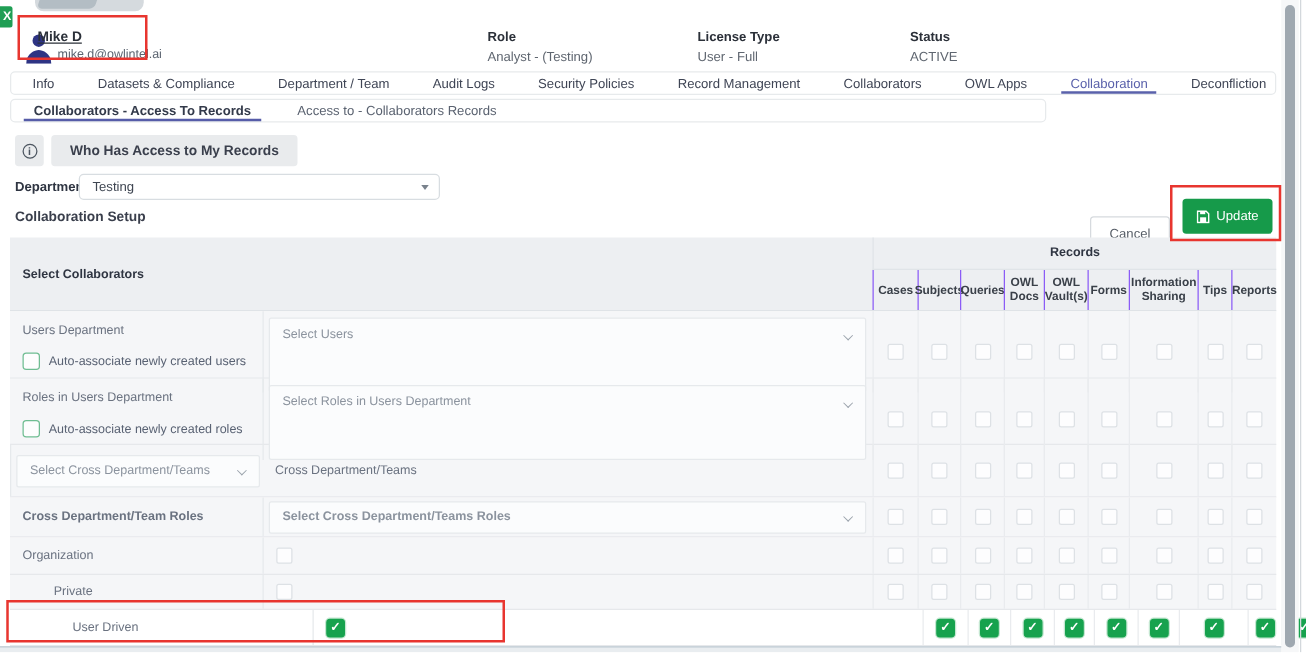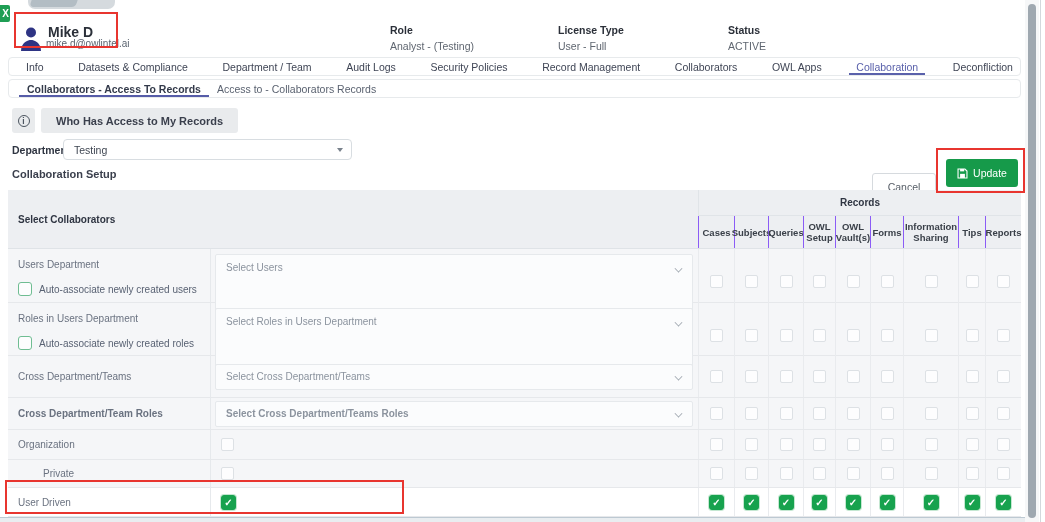--- a/index.html
+++ b/index.html
@@ -8,32 +8,32 @@
   .page { position:relative; width:1045px; height:522px; background:#fff; overflow:hidden; }
 
   
   .top-tab-shape { position:absolute; left:28px; top:-9px; width:87px; height:18px; background:#d5dade; border-radius:7px; }
   .top-tab-inner { position:absolute; left:4px; top:0; width:46px; height:16px; background:#b3bdc4; transform:skewX(-18deg); border-radius:4px; }
   .green-badge { position:absolute; left:-4px; top:5px; width:14px; height:17px; background:#1f9e54; border-radius:2px; color:#fff; font-size:10px; font-weight:bold; display:flex; align-items:center; justify-content:flex-end; padding-right:1px; overflow:hidden; }
 
   
   .user-header { position:absolute; left:0; top:10px; width:1021px; height:45px; }
   .avatar { position:absolute; left:19px; top:15px; width:24px; height:26px; }
-  .uh-name { position:absolute; left:48px; top:14px; font-size:14px; font-weight:bold; color:#2b3039; }
+  .uh-name { position:absolute; left:30px; top:14px; font-size:11px; font-weight:bold; color:#2b3039;text-decoration:underline; }
   .uh-email { position:absolute; left:46px; top:28px; font-size:10px; color:#5b6470; }
   .uh-field { position:absolute; top:14px; }
   .uh-field .lbl { font-size:10.5px; font-weight:bold; color:#2b3039; display:block; }
   .uh-field .val { font-size:10.5px; color:#5f6670; display:block; margin-top:4px; }
   .f0 { left:390px; } .f1 { left:558px; } .f2 { left:728px; }
 
   
   .tabbar { position:absolute; left:8px; top:57px; width:1013px; height:19px; border:1px solid #e7eaec; border-radius:4px; background:#fff; display:flex; align-items:stretch; padding-left:10px;justify-content:space-between; }
   .tab { font-size:10.5px; color:#3f4555; padding:3px 7px 0 7px; cursor:default; white-space:nowrap; }
   .tab.active { color:#5a61ab; border-bottom:2px solid #5a61ab; }
-  .subtabbar { position:absolute; left:8px; top:79px; width:1013px; height:19px; border:1px solid #e7eaec; border-radius:4px; background:#fff; display:flex; align-items:stretch; padding-left:10px; }
+  .subtabbar { position:absolute; left:8px; top:79px; width:829px; height:19px; border:1px solid #e7eaec; border-radius:4px; background:#fff; display:flex; align-items:stretch; padding-left:10px;gap:21px; }
   .subtab { font-size:10.5px; color:#5a6270; padding:3px 8px 0 8px; white-space:nowrap; }
   .subtab.active { color:#333a4a; font-weight:bold; border-bottom:2px solid #565CA8; }
 
   
   .info-btn { position:absolute; left:12px; top:108px; width:23px; height:25px; background:#e9ebed; border-radius:3px; display:flex; align-items:center; justify-content:center; }
   .info-glyph { width:12px; height:12px; border:1px solid #4c5560; border-radius:50%; color:#4c5560; font-size:8.5px; line-height:11px; text-align:center; font-weight:bold; }
   .who-btn { position:absolute; left:41px; top:108px; height:25px; background:#e9ebed; border-radius:3px; font-size:11px; font-weight:bold; color:#3a3f4c; display:flex; align-items:center; padding:0 15px; }
 
   
   .dept-label { position:absolute; left:12px; top:144px; font-size:10.5px; font-weight:bold; color:#2f3542; }
@@ -48,21 +48,21 @@
 
   
   .ctable { position:absolute; left:8px; top:190px; width:1013px; font-size:10px; }
   .grid { display:grid; grid-template-columns:202px 488px 36px 34px 35px 32px 35px 33px 55px 27px 36px; }
   .thead { background:#edeff2; grid-template-rows:26px 32px; border-bottom:1px solid #dfe3e7; }
   .h-select { grid-column:1; grid-row:1 / span 2; display:flex; align-items:center; padding-left:10px; font-weight:bold; color:#2f3542; font-size:10px; }
   .h-empty { grid-column:2; grid-row:1 / span 2; }
   .h-records { grid-column:3 / span 9; grid-row:1; display:flex; align-items:center; justify-content:center; font-weight:bold; color:#2f3542; border-left:1px solid #e0e4e8; border-bottom:1px solid #e0e4e8; }
   .h-col { grid-row:2; display:flex; align-items:center; justify-content:center; text-align:center; font-weight:bold; color:#3a4049; font-size:9.5px; line-height:11px; border-left:1px solid #8b5cf6; padding:1px; }
   .trow { border-bottom:1px solid #e6e8eb; background:#f5f6f8; }
-  .trow.white { background:#fff; }
+  .trow.white { background:#fff;padding-left:40px; }
   .cell { position:relative; }
   .label-cell { padding:0 0 0 10px; color:#6a7280; display:flex; flex-direction:column; justify-content:center; }
   .label-cell.top { justify-content:flex-start; padding-top:10px; }
   .subline { display:flex; align-items:center; gap:7px; margin-top:12px; color:#596273; }
   .sel-cell { border-left:1px solid #e6e9ec; display:flex; align-items:center; padding-left:4px; }
   .sel-cell.top { align-items:flex-start; padding-top:5px; }
   .dropbox { width:99%; background:#fbfcfd; border:1px solid #e6e9ec; border-radius:2px; display:flex; align-items:center; padding:0 10px; color:#8b939e; }
   .dropbox.tall { height:60px; align-items:flex-start; padding-top:7px; }
   .dropbox.short { height:26px; }
   .chev { margin-left:auto; width:7px; height:7px; position:relative; }
@@ -157,21 +157,21 @@
   </button>
 
   <div class="ctable">
     <div class="grid thead" id="thead">
         <div class="h-select">Select Collaborators</div>
         <div class="h-empty"></div>
         <div class="h-records">Records</div>
         <div class="h-col">Cases</div>
         <div class="h-col">Subjects</div>
         <div class="h-col">Queries</div>
-        <div class="h-col">OWL Setup</div>
+        <div class="h-col">OWL Docs</div>
         <div class="h-col">OWL Vault(s)</div>
         <div class="h-col">Forms</div>
         <div class="h-col">Information Sharing</div>
         <div class="h-col">Tips</div>
         <div class="h-col">Reports</div>
       </div>
     <div id="tbody">
         <div class="grid trow" style="height: 54px;">
           <div class="cell label-cell top">
             <div style="display: inline;">Users Department</div>
@@ -250,29 +250,29 @@
             <div class="cb"></div>
           </div>
           <div class="cell rec-cell">
             <div class="cb"></div>
           </div>
           <div class="cell rec-cell">
             <div class="cb"></div>
           </div>
         </div>
         <div class="grid trow" style="height: 42px;">
-          <div class="cell label-cell">
-            <div style="display: inline;">Cross Department/Teams</div>
-          </div>
           <div class="cell sel-cell">
             <div class="dropbox short">
               <div>Select Cross Department/Teams</div>
               <div class="chev"></div>
             </div>
           </div>
+          <div class="cell label-cell">
+            <div style="display: inline;">Cross Department/Teams</div>
+          </div>
           <div class="cell rec-cell">
             <div class="cb"></div>
           </div>
           <div class="cell rec-cell">
             <div class="cb"></div>
           </div>
           <div class="cell rec-cell">
             <div class="cb"></div>
           </div>
           <div class="cell rec-cell">

